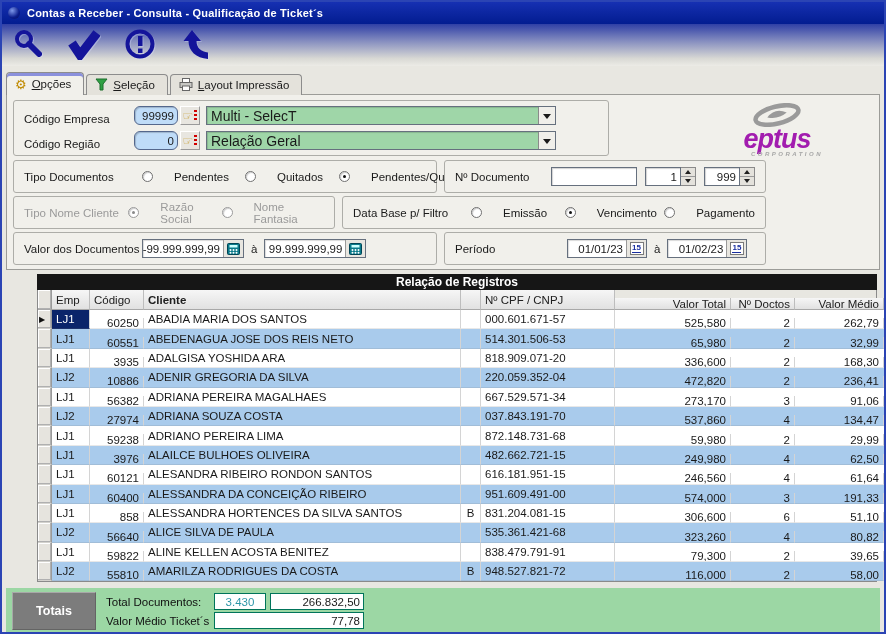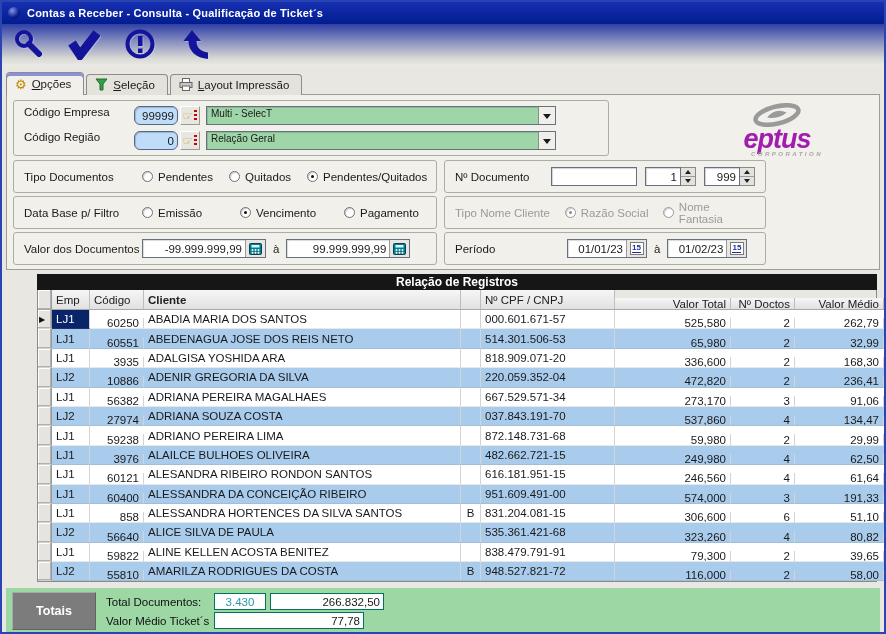--- a/index.html
+++ b/index.html
@@ -25,21 +25,21 @@
   .tab { height:21px; margin-top:2px; margin-right:2px; display:inline-flex; align-items:center; gap:5px; padding:0 12px 0 8px; background:#E4E2DB; border:1px solid #8C8C8C; border-bottom:none; border-radius:4px 4px 0 0; cursor:pointer; }
   .tab.active { height:23px; margin-top:0; background:#F1F0EB; box-shadow:inset 0 3px 0 #8A90DC; }
   .tab-label { display:inline-block; font-size:11.5px; }
   .tab-label::first-letter { text-decoration:underline; }
 
   
   .tabpanel { position:relative; margin:-1px 4px 0 4px; height:176px; background:#F1F0EB; border:1px solid #9C9C98; padding:5px 6px; z-index:1; }
 
   .gbox { border:1px solid #ADADA8; border-radius:3px; background:#F1F0EB; display:flex; align-items:center; padding:0 10px; }
   .codes-box { width:596px; height:56px; flex-direction:column; align-items:stretch; justify-content:center; gap:6px; margin-bottom:4px; }
-  .frow { display:flex; align-items:flex-start; }
+  .frow { display:flex; align-items:flex-end; }
   .lbl { color:#1a1a1a; }
   .w110 { width:110px; flex:none; }
   .w118 { width:118px; flex:none; }
   .w96  { width:96px;  flex:none; }
 
   .boxrow { display:flex; gap:7px; margin-bottom:3px; }
   .box-left  { width:424px; height:33px; }
   .box-right { width:322px; height:33px; }
 
   
@@ -48,47 +48,47 @@
   .tb.blue { background:#BFDCF8; border-color:#54678C; }
   .numfield { width:44px; }
 
   
   .handbtn { width:20px; height:19px; margin-left:2px; background:#E8E6E0; border:1px solid #9a9a9a; border-top-color:#fff; border-left-color:#fff; display:inline-flex; align-items:center; justify-content:center; cursor:pointer; }
   .hand-glyph { color:#C69C2E; font-size:12px; line-height:1; }
   .reddots { width:3px; height:12px; margin-left:1px; background-image:repeating-linear-gradient(#D00000 0 2px, transparent 2px 4px); }
 
   
   .combo { width:350px; height:19px; margin-left:6px; background:#9FD6A8; border:1px solid #66707E; box-shadow:inset 1px 1px 1px rgba(0,0,0,.15); display:flex; align-items:stretch; cursor:pointer; }
-  .combo .ctxt { flex:1; padding:1px 4px; font-size:10px; }
+  .combo .ctxt { flex:1; padding:1px 4px; font-size:14px; }
   .combo .dd { width:17px; background:#F0EFEA; border-left:1px solid #8a8a8a; display:flex; align-items:center; justify-content:center; }
   .dd-arrow { width:0; height:0; border:4px solid transparent; border-top:5px solid #1a1a1a; margin-top:5px; }
 
   
-  .radio { display:inline-flex; align-items:center; gap:5px; cursor:pointer; }
+  .radio { display:inline-flex; align-items:center; gap:21px; cursor:pointer; }
   .rb { width:11px; height:11px; border-radius:50%; border:1px solid #707070; background:#fff; position:relative; flex:none; box-shadow:inset 1px 1px 1px rgba(0,0,0,.2); }
   .rb.on::after { content:""; position:absolute; inset:3px; border-radius:50%; background:#101010; }
   .rgap { margin-right:16px; }
   .gbox.disabled { }
   .disabled .lbl, .disabled .rlbl { color:#9a9a9a; }
   .disabled .rb { border-color:#9a9a9a; }
   .disabled .rb.on::after { background:#8a8a8a; }
 
   
   .spin { display:flex; margin-left:8px; }
   .spin .tb { width:36px; justify-content:flex-end; }
   .spinbtns { width:15px; height:19px; border:1px solid #8a8a8a; border-left:none; background:#E4E2DC; display:flex; flex-direction:column; cursor:pointer; }
   .spinbtns .half { flex:1; display:flex; align-items:center; justify-content:center; }
   .spinbtns .half:first-child { border-bottom:1px solid #9a9a9a; }
   .tri-u { width:0; height:0; border:3px solid transparent; border-bottom:4px solid #202020; margin-top:-3px; }
   .tri-d { width:0; height:0; border:3px solid transparent; border-top:4px solid #202020; margin-bottom:-3px; }
 
   
   .tbgroup { display:flex; border:1px solid #66707E; background:#fff; height:19px; box-shadow:inset 1px 1px 1px rgba(0,0,0,.15); }
   .tbgroup .val { display:inline-flex; align-items:center; justify-content:flex-end; padding:0 3px; font-size:11.5px; }
-  .val.w86 { width:102px; } .val.w58 { width:58px; }
+  .val.w86 { width:80px; } .val.w58 { width:58px; }
   .icbtn { width:20px; background:#E8E6E0; border-left:1px solid #9a9a9a; display:flex; align-items:center; justify-content:center; cursor:pointer; }
   .conj { margin:0 7px; }
   .cal { width:14px; height:13px; background:#fff; border:1px solid #7A7A7A; font-size:8px; font-weight:bold; color:#1A2FA0; display:flex; align-items:center; justify-content:center; }
   .cal::after { content:"15"; border-bottom:1px solid #1A2FA0; line-height:1; }
 
   
   .logo { position:absolute; top:8px; right:52px; width:100px; text-align:center; color:#9A9A9A; }
   .logo-word { font-size:27px; font-weight:bold; font-style:italic; letter-spacing:-1px; line-height:.8; color:#a21caf; }
   .logo-sub { font-size:6px; font-weight:bold; font-style:italic; letter-spacing:2.5px; color:#A6A6A6; text-align:right; padding-right:4px; }
 
@@ -119,21 +119,21 @@
   .sfill { flex:1; }
 
   
   .totals { margin:6px 4px 0 4px; height:46px; background:#9CD7A4; display:flex; align-items:center; padding:0 6px; gap:10px; }
   .totals-badge { width:84px; height:38px; background:#7C7C7C; border:1px solid #646464; border-top-color:#A8A8A8; border-left-color:#A8A8A8; color:#fff; font-weight:bold; font-size:12.5px; display:flex; align-items:center; justify-content:center; }
   .totals-grid { display:flex; flex-direction:column; gap:2px; }
   .trow { display:flex; align-items:center; }
   .tlabel { width:108px; color:#101010; }
   .tval { background:#fff; border:1px solid #00745A; height:17px; display:inline-flex; align-items:center; font-size:11.5px; padding:0 3px; }
   .tval.count { width:52px; justify-content:center; color:#2D96A8; margin-right:4px; }
-  .tval.sum { width:114px; justify-content:flex-end; }
+  .tval.sum { width:94px; justify-content:flex-end; }
   .tval.wide { width:150px; justify-content:flex-end;text-align:center; }
 </style>
 </head>
 <body>
 
 <div class="window">
 
   <div class="titlebar">
     <span class="titlebar-ball"></span>
     <span class="titlebar-text">Contas a Receber - Consulta - Qualificação de Ticket´s</span>
@@ -282,44 +282,44 @@
               </span>
               <span class="half">
                 <span class="tri-d"></span>
               </span>
             </span>
         </span>
       </div>
     </div>
 
     <div class="boxrow">
+      <div class="gbox box-right disabled">
+        <span class="lbl" style="width:112px;">Tipo Nome Cliente</span>
+        <label class="radio" style="width:100px;">
+            <span class="rb on"></span>
+            <span class="rlbl">Razão Social</span>
+          </label>
+        <label class="radio">
+            <span class="rb"></span>
+            <span class="rlbl">Nome Fantasia</span>
+          </label>
+      </div>
       <div class="gbox box-left">
         <span class="lbl w118">Data Base p/ Filtro</span>
         <label class="radio" style="width:98px;">
             <span class="rb"></span>
             <span class="rlbl">Emissão</span>
           </label>
         <label class="radio" style="width:104px;">
             <span class="rb on"></span>
             <span class="rlbl">Vencimento</span>
           </label>
         <label class="radio">
             <span class="rb"></span>
             <span class="rlbl">Pagamento</span>
-          </label>
-      </div>
-      <div class="gbox box-right disabled">
-        <span class="lbl" style="width:112px;">Tipo Nome Cliente</span>
-        <label class="radio" style="width:100px;">
-            <span class="rb on"></span>
-            <span class="rlbl">Razão Social</span>
-          </label>
-        <label class="radio">
-            <span class="rb"></span>
-            <span class="rlbl">Nome Fantasia</span>
           </label>
       </div>
     </div>
 
     <div class="boxrow">
       <div class="gbox box-left">
         <span class="lbl w118">Valor dos Documentos</span>
         <span class="tbgroup">
           <span class="val w86">-99.999.999,99</span>
           <span class="icbtn">

